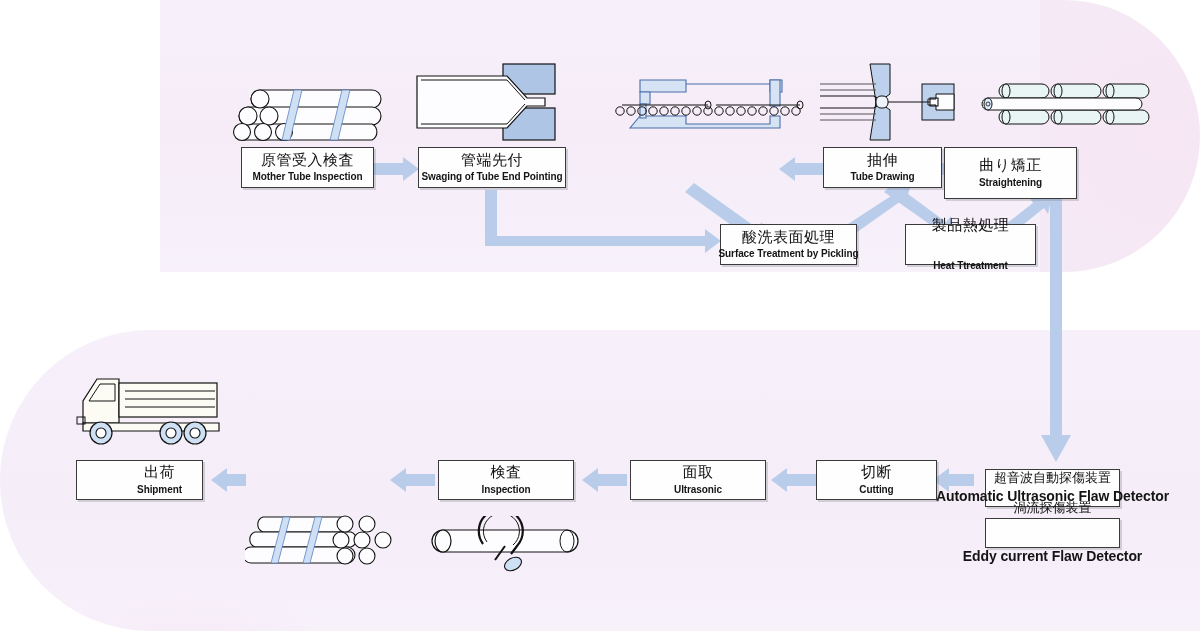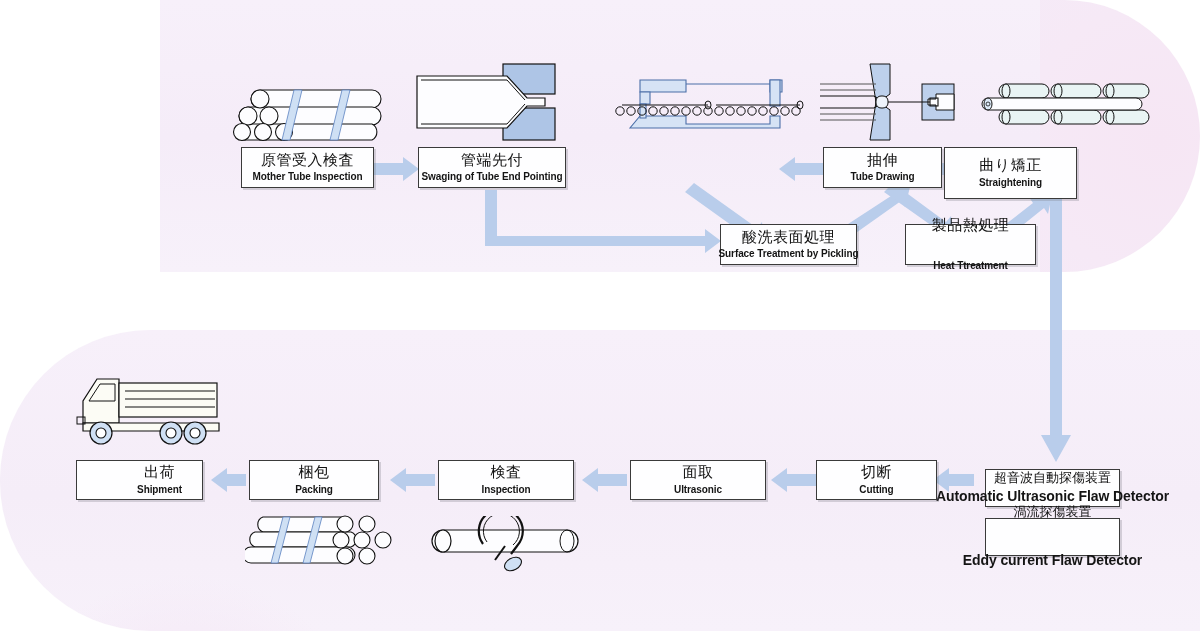--- a/index.html
+++ b/index.html
@@ -273,43 +273,39 @@
   <div class="pbox" style="left:905px;top:224px;width:131px;height:41px;gap:24px;">
     <div class="jp">製品熱処理</div>
     <div class="en">Heat Ttreatment</div>
   </div>
 
   <div class="pbox small" style="left:985px;top:462px;width:135px;height:38px;margin-top:7px;">
     <div class="jp">超音波自動探傷装置</div>
     <div class="en">Automatic Ultrasonic Flaw Detector</div>
   </div>
 
-  <div class="pbox small" style="left:985px;top:518px;width:135px;height:38px;gap:30px;">
+  <div class="pbox small" style="left:985px;top:518px;width:135px;height:30px;gap:30px;">
     <div class="jp">渦流探傷装置</div>
     <div class="en">Eddy current Flaw Detector</div>
   </div>
 
   <div class="pbox" style="left:816px;top:460px;width:121px;height:40px;">
     <div class="jp">切断</div>
     <div class="en">Cutting</div>
   </div>
 
   <div class="pbox" style="left:630px;top:460px;width:136px;height:40px;">
     <div class="jp">面取</div>
     <div class="en">Ultrasonic</div>
   </div>
 
   <div class="pbox" style="left:438px;top:460px;width:136px;height:40px;">
     <div class="jp">検査</div>
     <div class="en">Inspection</div>
   </div>
 
-  <div class="pbox" style="left:249px;top:460px;width:130px;height:40px;">
-    <div class="jp">梱包</div>
-    <div class="en">Packing</div>
-  </div>
 
   <div class="pbox" style="left:76px;top:460px;width:127px;height:40px;padding-left:40px;">
     <div class="jp">出荷</div>
     <div class="en">Shipment</div>
   </div>
 
 </div>
 
 </body></html>

